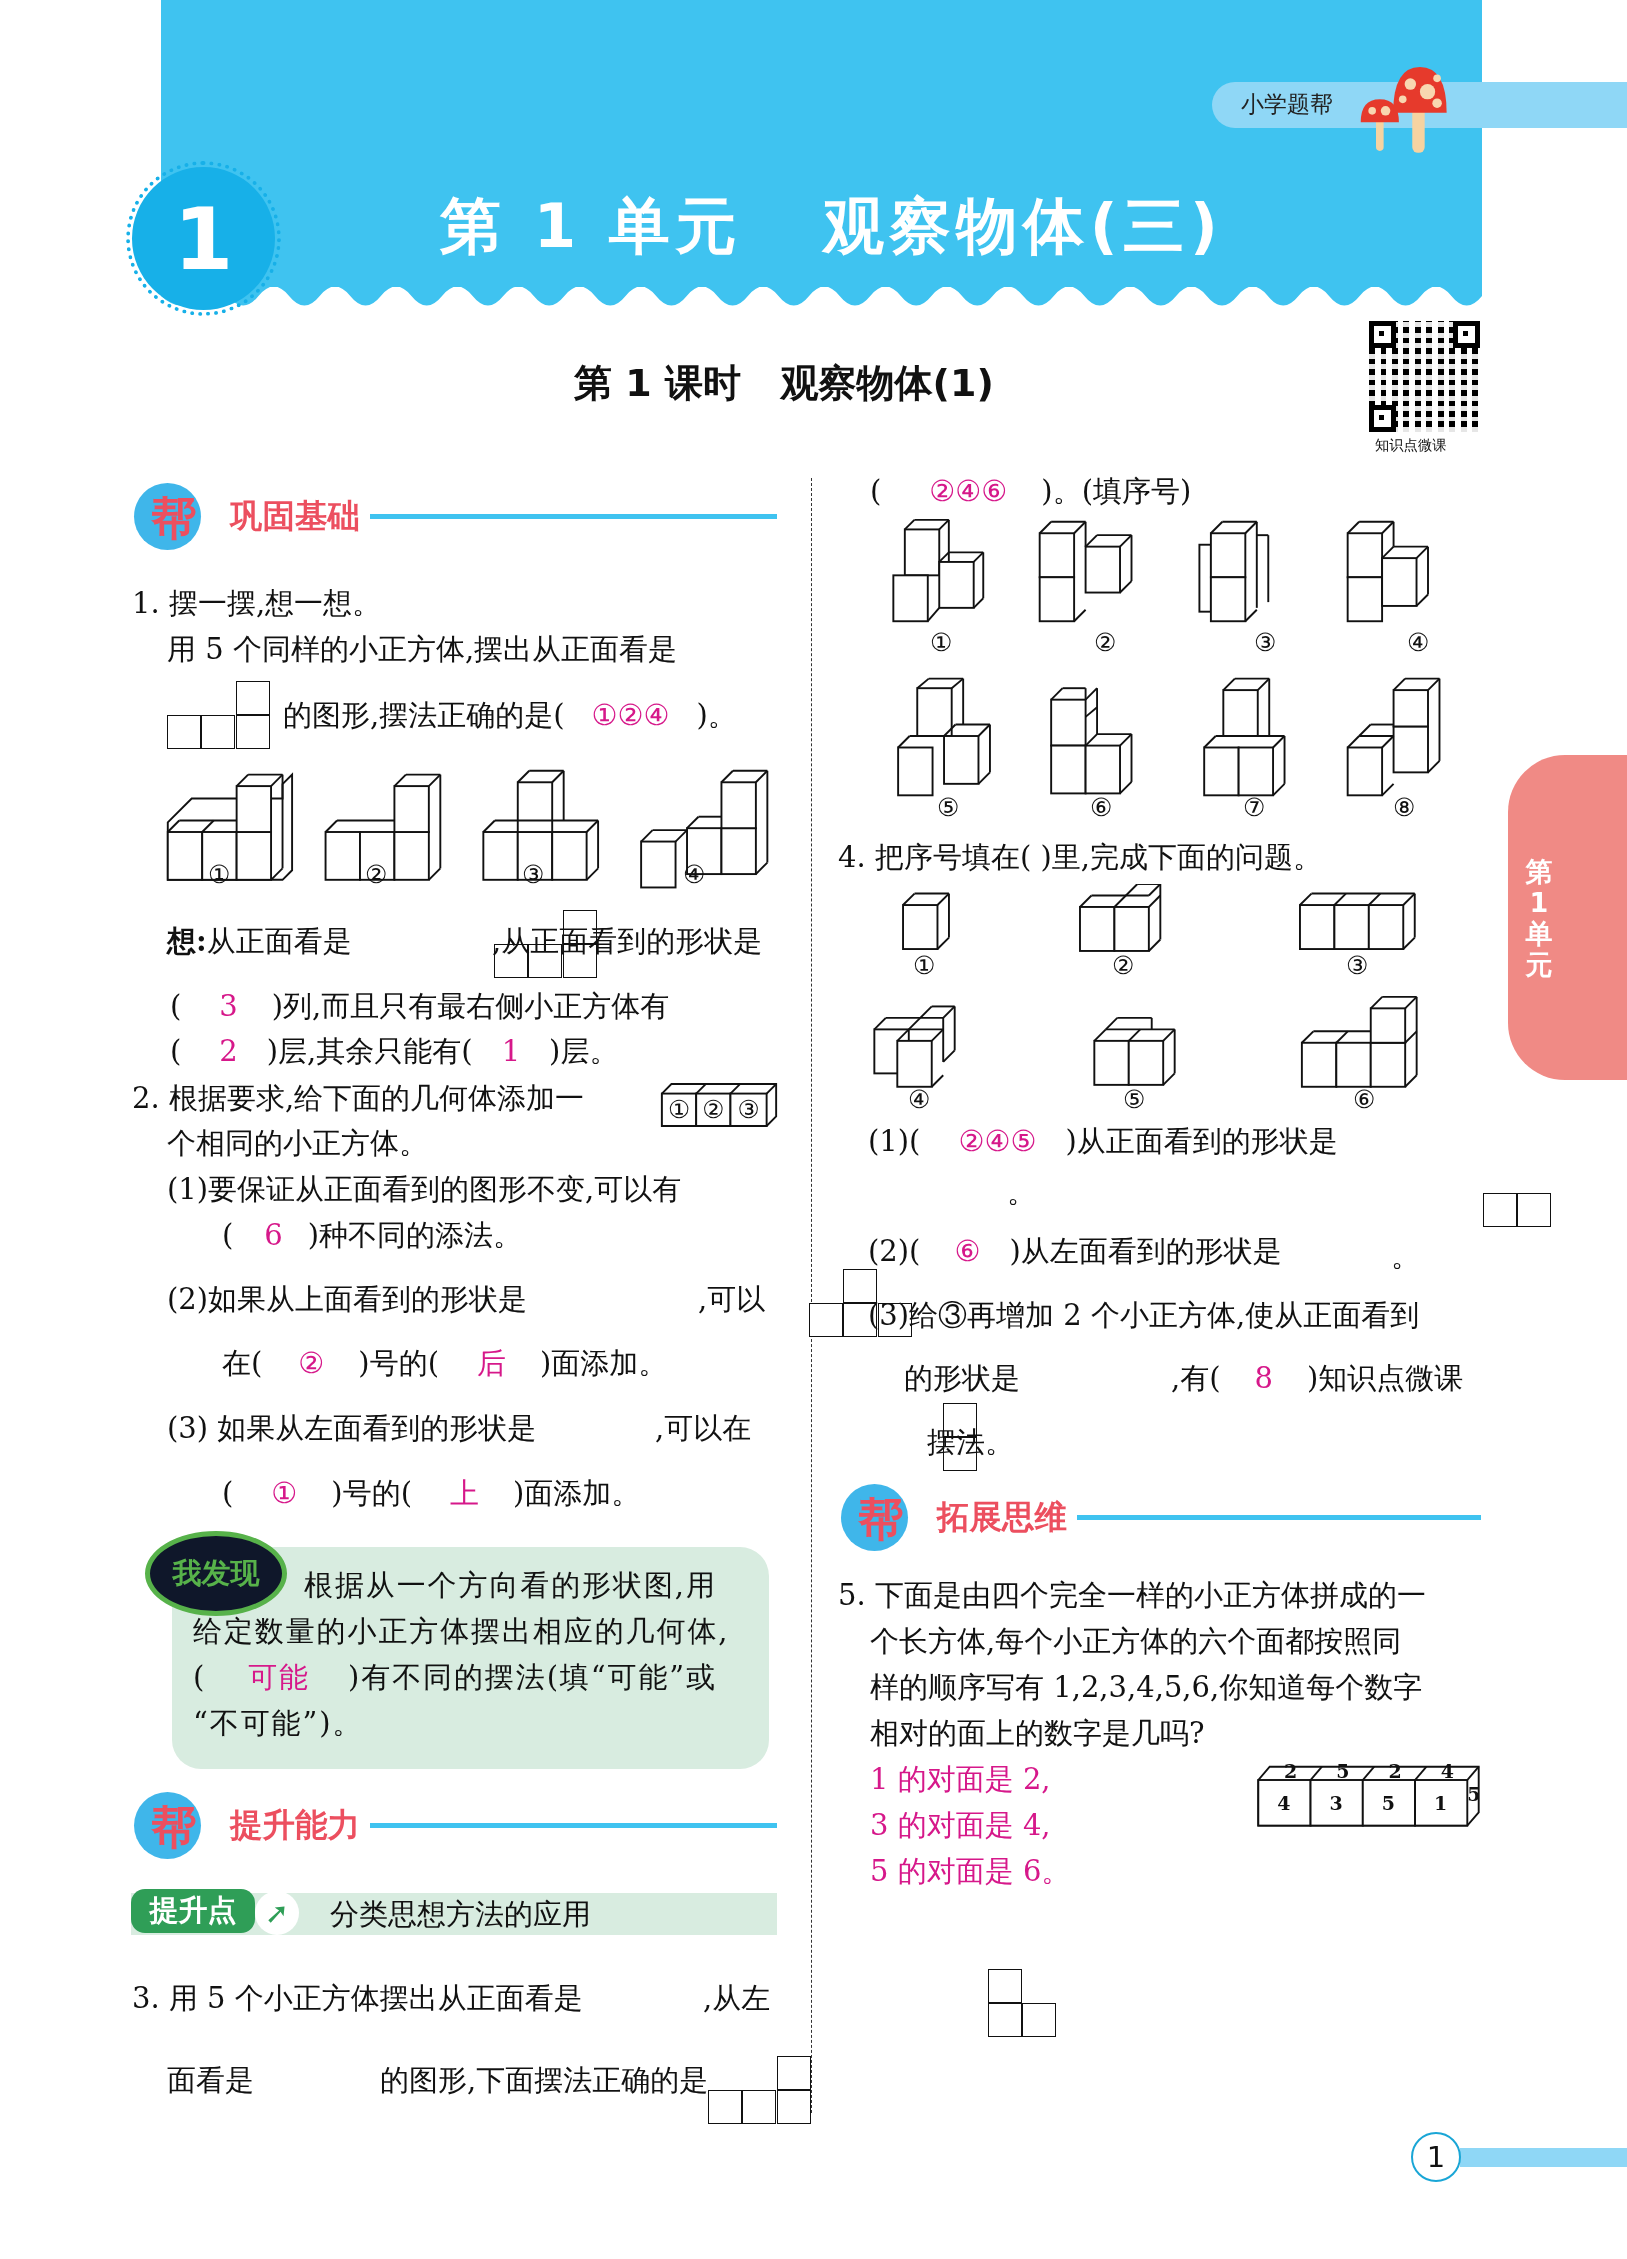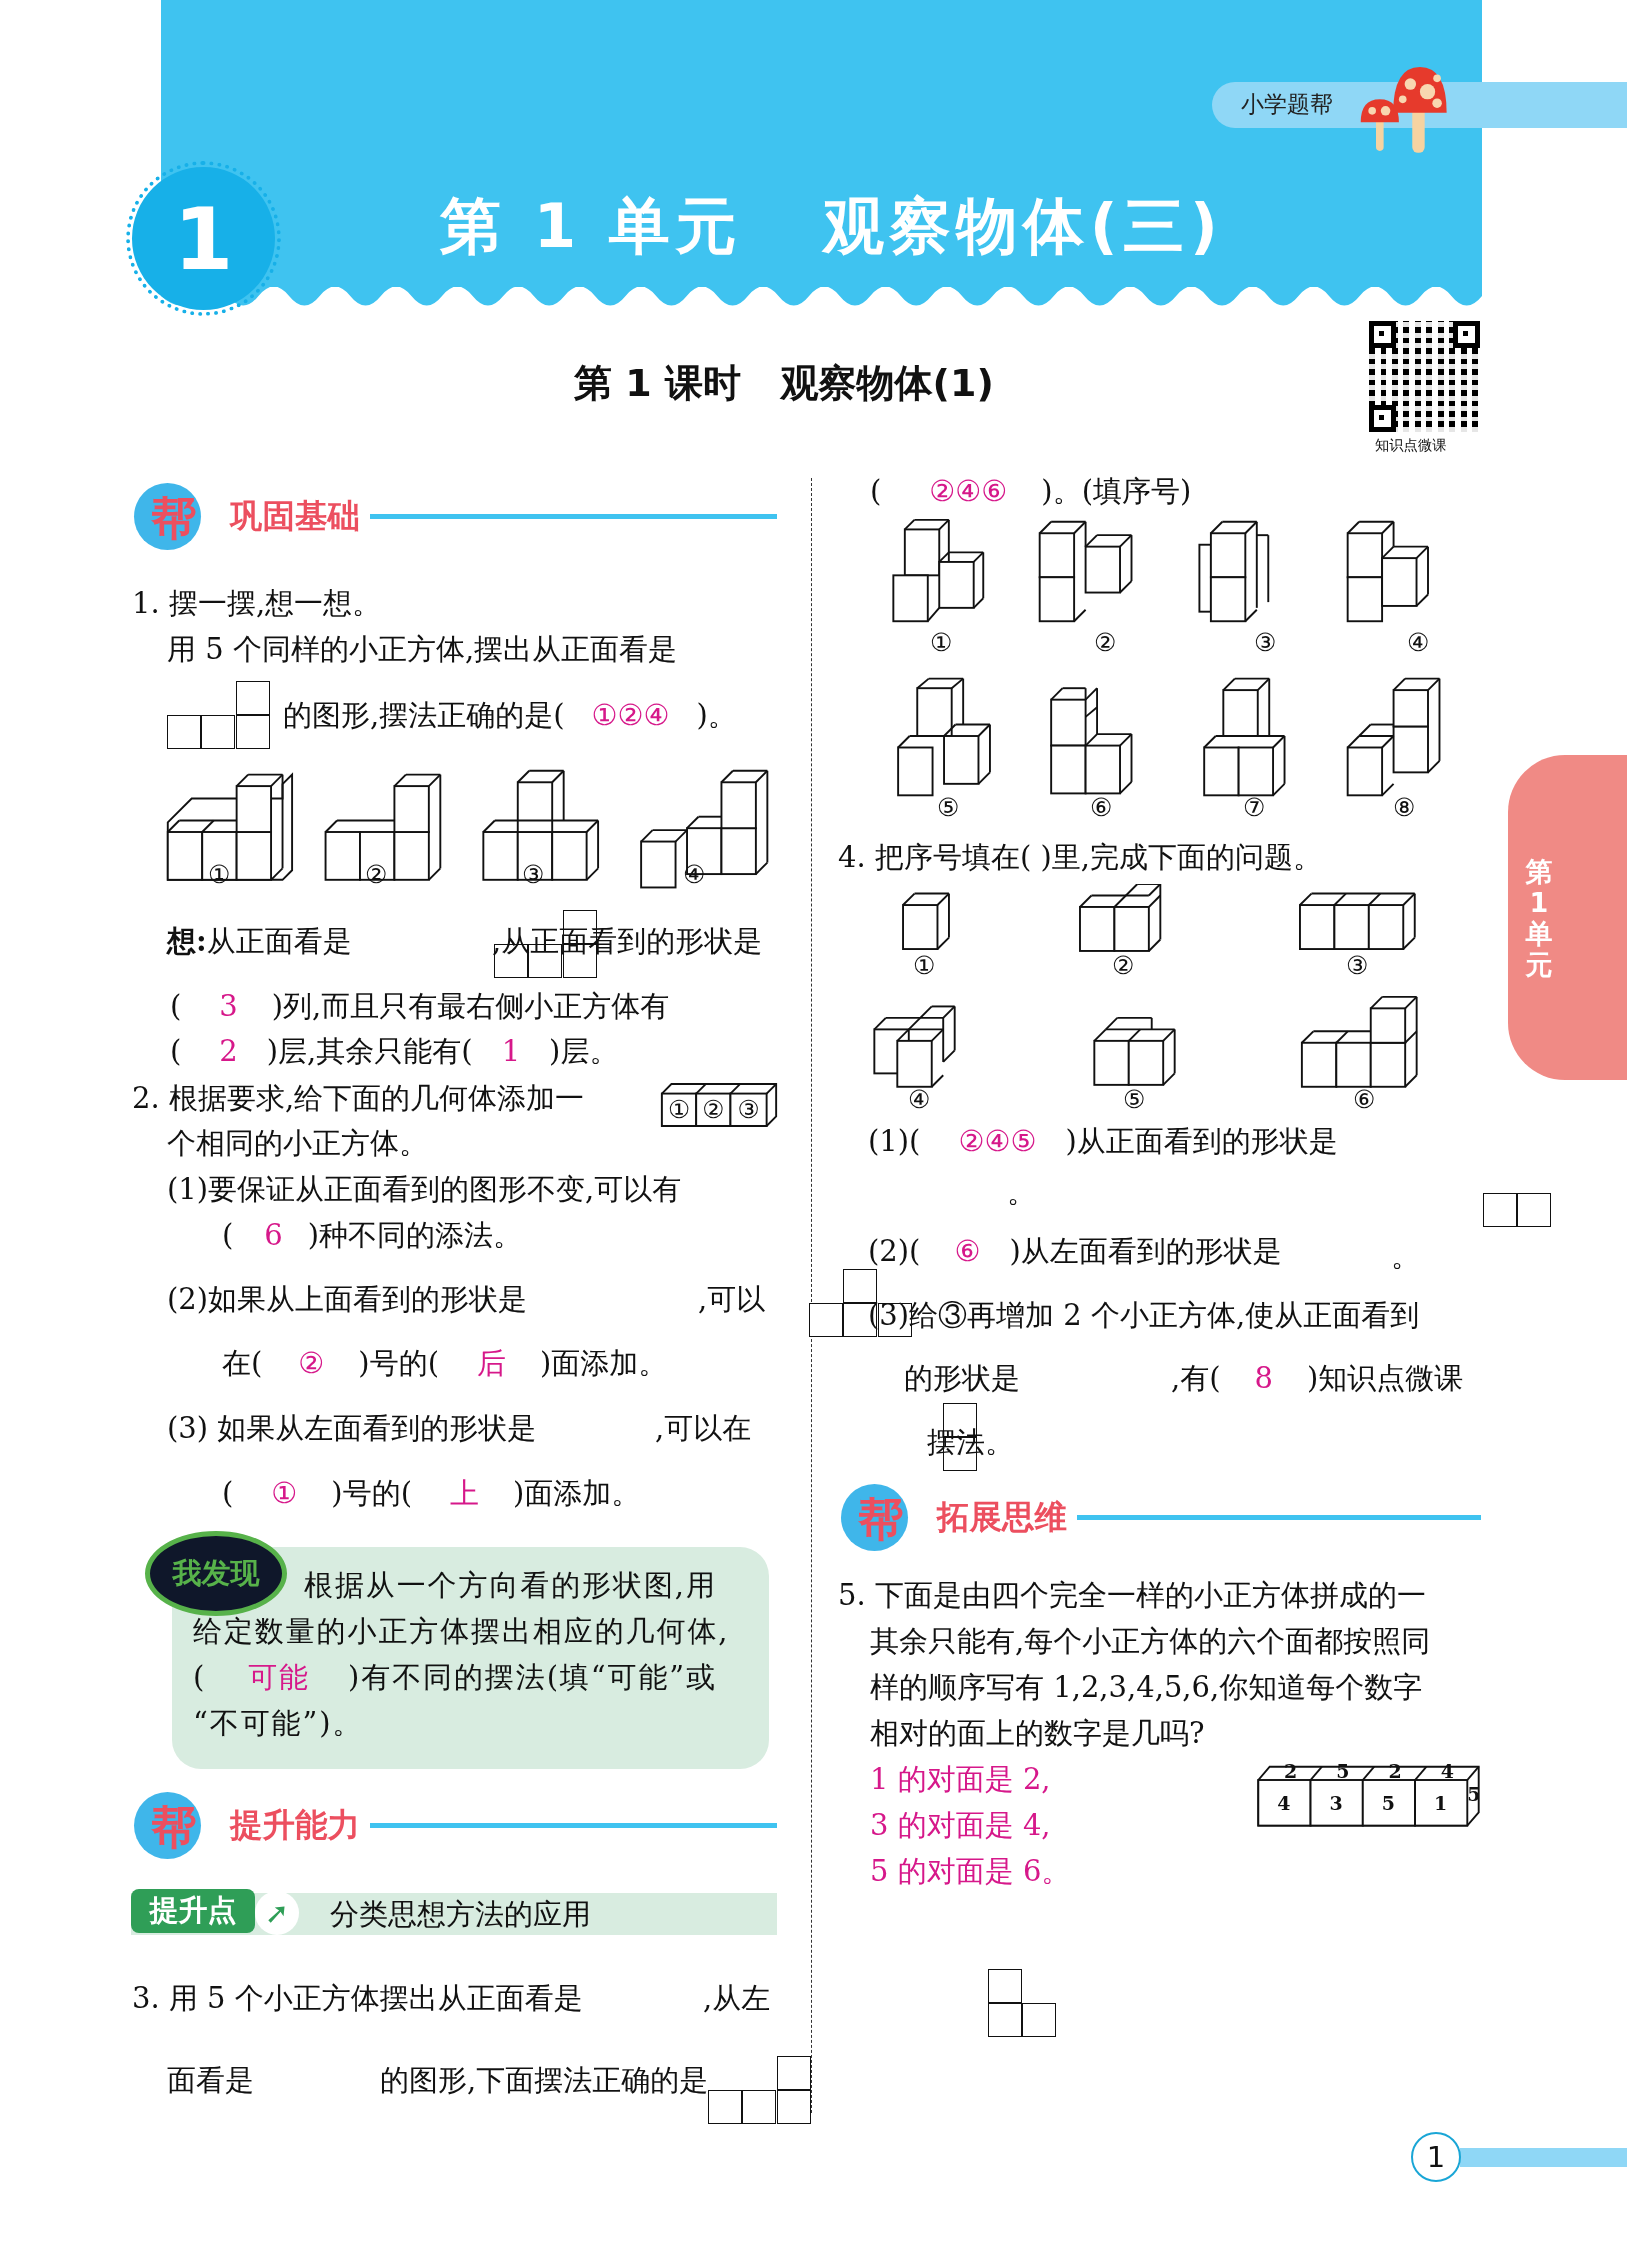--- a/index.html
+++ b/index.html
@@ -31,21 +31,21 @@
   .txt{font-size:29px;line-height:46px;white-space:nowrap;}
   .ans{color:#d6188a;}
   .grid{display:inline-block;position:relative;vertical-align:middle;}
   .cell{position:absolute;border:1.9px solid #111;box-sizing:border-box;width:34px;height:34px;background:#fff;}
   .divider{left:811px;top:478px;width:0;height:1635px;border-left:1.9px dashed #333;}
   .side-tab{left:1508px;top:755px;width:119px;height:325px;background:#f08a85;border-radius:57px 0 0 57px;}
   .side-tab-text{left:1520px;top:856px;width:38px;color:#fff;font-family:"DejaVu Sans",sans-serif;font-weight:bold;font-size:27px;line-height:31px;text-align:center;}
   .discover{left:172px;top:1547px;width:597px;height:222px;background:#d8ece0;border-radius:29px;}
   .discover-bubble{left:145px;top:1531px;width:132px;height:75px;border:5.7px solid #57b24a;border-radius:50%;background:#0f172a;display:flex;align-items:center;justify-content:center;font-family:"DejaVu Sans",sans-serif;font-weight:bold;font-size:29px;color:#57b24a;}
   .tip-bar{left:131px;top:1893px;width:646px;height:42px;background:#d8ece0;}
-  .tip-badge{left:131px;top:1889px;width:124px;height:44px;background:#2f9e57;border-radius:8px;color:#fff;font-family:"DejaVu Sans",sans-serif;font-weight:bold;font-size:29px;display:flex;align-items:center;justify-content:center;}
+  .tip-badge{left:131px;top:1889px;width:124px;height:44px;background:#2f9e57;border-radius:14px;color:#fff;font-family:"DejaVu Sans",sans-serif;font-weight:bold;font-size:29px;display:flex;align-items:center;justify-content:center;}
   .tip-arrow{left:255px;top:1891px;width:44px;height:44px;background:#fff;border-radius:50%;color:#2f9e57;font-size:29px;display:flex;align-items:center;justify-content:center;}
   .tip-text{left:330px;top:1893px;font-family:"DejaVu Sans",sans-serif;font-size:29px;line-height:42px;}
   .fig-label{font-size:25px;text-align:center;}
   .page-num{left:1411px;top:2132px;width:46px;height:46px;border:2.9px solid #1aa6d6;border-radius:50%;display:flex;align-items:center;justify-content:center;font-family:"DejaVu Sans",sans-serif;font-size:29px;background:#fff;}
   .page-bar{left:1460px;top:2148px;width:168px;height:19px;background:#8fd7f6;}
   svg.cubes line,svg.cubes polygon,svg.cubes rect{stroke:#111;stroke-width:2;fill:#fff;}
 </style>
 </head>
 <body>
 
@@ -518,21 +518,21 @@
 <div class="abs sec" style="left:841px;top:1484px;width:640px">
   <div class="sec-badge">
       <span class="sec-bang">帮</span>
     </div>
   <span class="sec-label">拓展思维</span>
   <div class="sec-line"></div>
 </div>
 
 
 <div class="abs txt" style="left:838px;top:1572px">5. 下面是由四个完全一样的小正方体拼成的一</div>
-<div class="abs txt" style="left:870px;top:1618px">其余只能有,每个小正方体的六个面都按照同</div>
+<div class="abs txt" style="left:870px;top:1618px">个长方体,每个小正方体的六个面都按照同</div>
 <div class="abs txt" style="left:870px;top:1664px">样的顺序写有 1,2,3,4,5,6,你知道每个数字</div>
 <div class="abs txt" style="left:870px;top:1710px">相对的面上的数字是几吗?</div>
 <div class="abs txt ans" style="left:870px;top:1756px">1 的对面是 2,</div>
 <div class="abs txt ans" style="left:870px;top:1802px">3 的对面是 4,</div>
 <div class="abs txt ans" style="left:870px;top:1848px">5 的对面是 6。</div>
 <svg class="abs cubes" style="left:1254px;top:1761px;width:229px;height:76px" viewBox="0 0 240 80">
   <polygon points="4,20 16,6 236,6 236,54 224,68 4,68"></polygon>
   <rect x="4" y="20" width="55" height="48"></rect>
     <rect x="59" y="20" width="55" height="48"></rect>
     <rect x="114" y="20" width="55" height="48"></rect>

